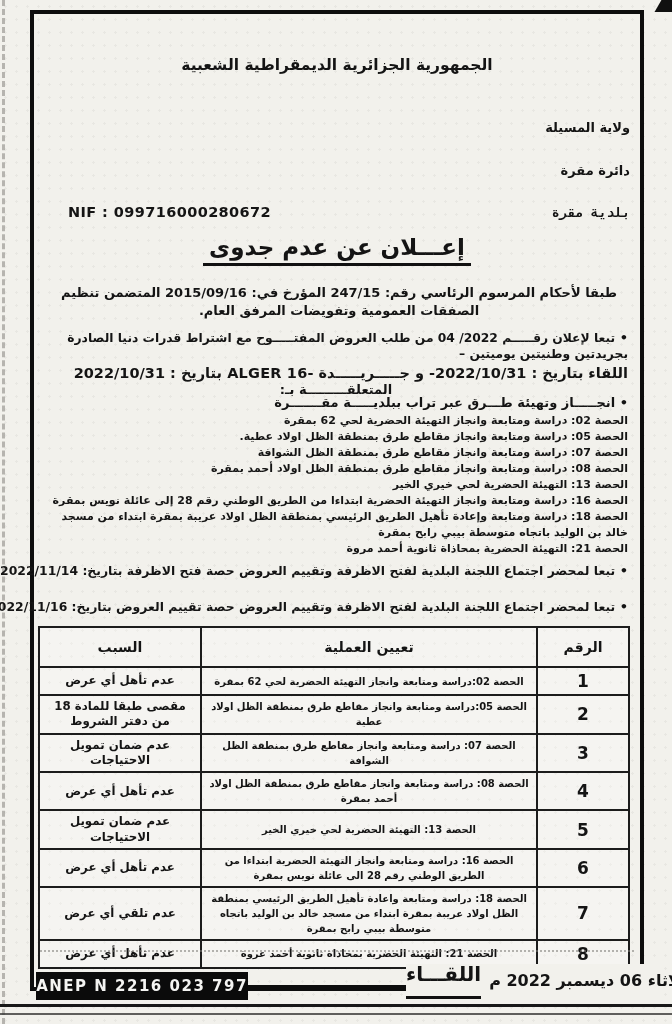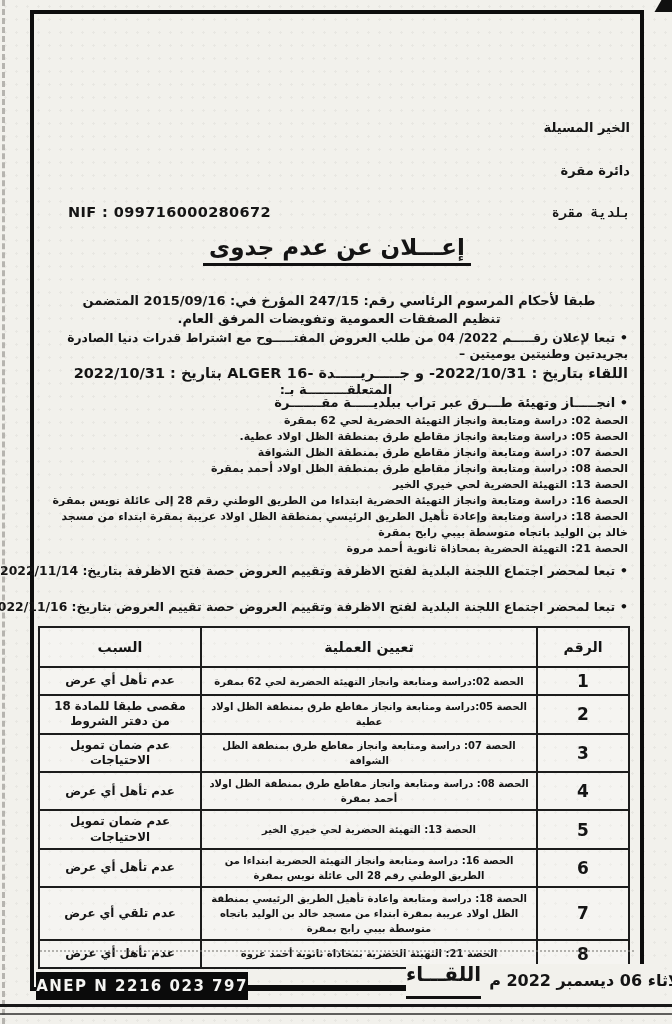--- a/index.html
+++ b/index.html
@@ -18,21 +18,21 @@
     border:4px solid #0d0d0d;direction:rtl;
   }
   .republic{position:absolute;top:42px;left:0;width:100%;text-align:center;font-size:15.5px;letter-spacing:.2px;}
   .side-label{position:absolute;right:10px;font-size:13px;}
   .wilaya{top:106px;}
   .daira{top:149px;}
   .commune{top:191px;font-family:Liberation Mono, monospace;}
   .nif{position:absolute;top:190px;left:34px;direction:ltr;font-size:14.5px;letter-spacing:.4px;}
   .title-wrap{position:absolute;top:220px;left:0;width:100%;text-align:center;}
   .main-title{display:inline-block;font-size:23px;border-bottom:3px solid #111;padding:0 6px 3px 6px;}
-  .legal{position:absolute;top:270px;right:22px;left:26px;margin:8px;text-align:center;font-size:13px;line-height:1.35;}
+  .legal{position:absolute;top:270px;right:22px;left:26px;margin:0;text-align:center;font-size:13px;line-height:1.35;}
   .notice{position:absolute;top:316px;right:12px;left:10px;text-align:right;}
   .bullet::before{content:"• ";font-size:13px;}
   .n1{font-size:12.3px;line-height:1.3;}
   .n2{font-size:14.5px;margin-top:2px;text-align:right;letter-spacing:.2px;}
   .n3{font-size:13px;text-align:center;margin-top:1px;}
   .project{position:absolute;top:381px;right:12px;left:10px;text-align:right;font-size:13px;}
   .lots{position:absolute;top:399px;right:12px;left:12px;text-align:right;font-size:11px;line-height:1.45;}
   .minutes{position:absolute;right:12px;left:6px;text-align:right;font-size:12.4px;white-space:nowrap;}
   .m1{top:549px;}
   .m2{top:585px;}
@@ -65,22 +65,23 @@
   .bottom-rule2{position:absolute;left:0;top:1013px;width:672px;height:2px;background:#3a3a38;opacity:.8;}
 </style>
 </head>
 <body>
 
 <div class="page">
   <div class="scan-edge"></div>
   <div class="corner-tick"></div>
 
   <div class="frame">
+    <div class="republic">الجمهورية الجزائرية الديمقراطية الشعبية</div>
 
-    <div class="side-label wilaya">الخير المسيلة</div>
+    <div class="side-label wilaya">ولاية المسيلة</div>
     <div class="side-label daira">دائرة مقرة</div>
     <div class="side-label commune">بلدية مقرة</div>
     <div class="nif">NIF : 099716000280672</div>
 
     <div class="title-wrap">
       <span class="main-title">إعـــلان عن عدم جدوى</span>
     </div>
 
     <p class="legal">طبقا لأحكام المرسوم الرئاسي رقم: 247/15 المؤرخ في: 2015/09/16 المتضمن تنظيم الصفقات العمومية وتفويضات المرفق العام.</p>
 

